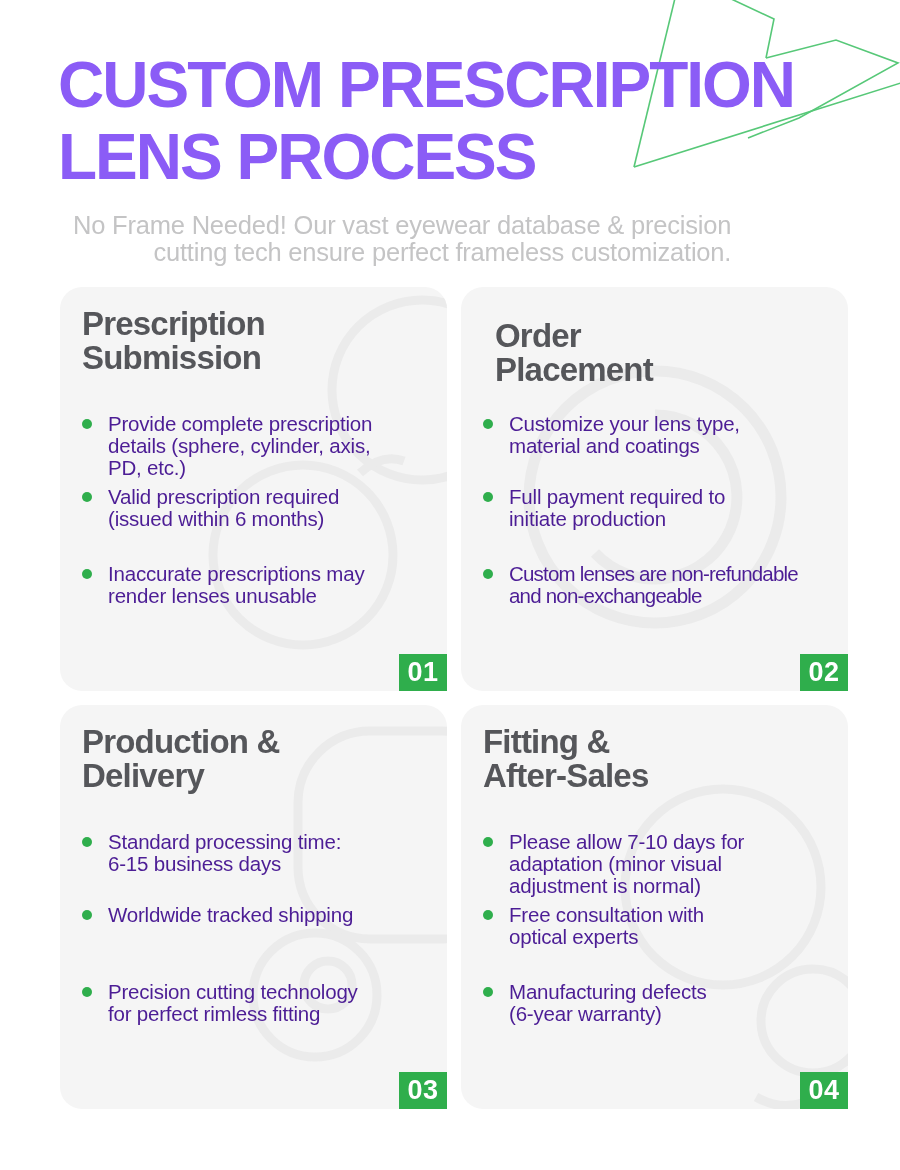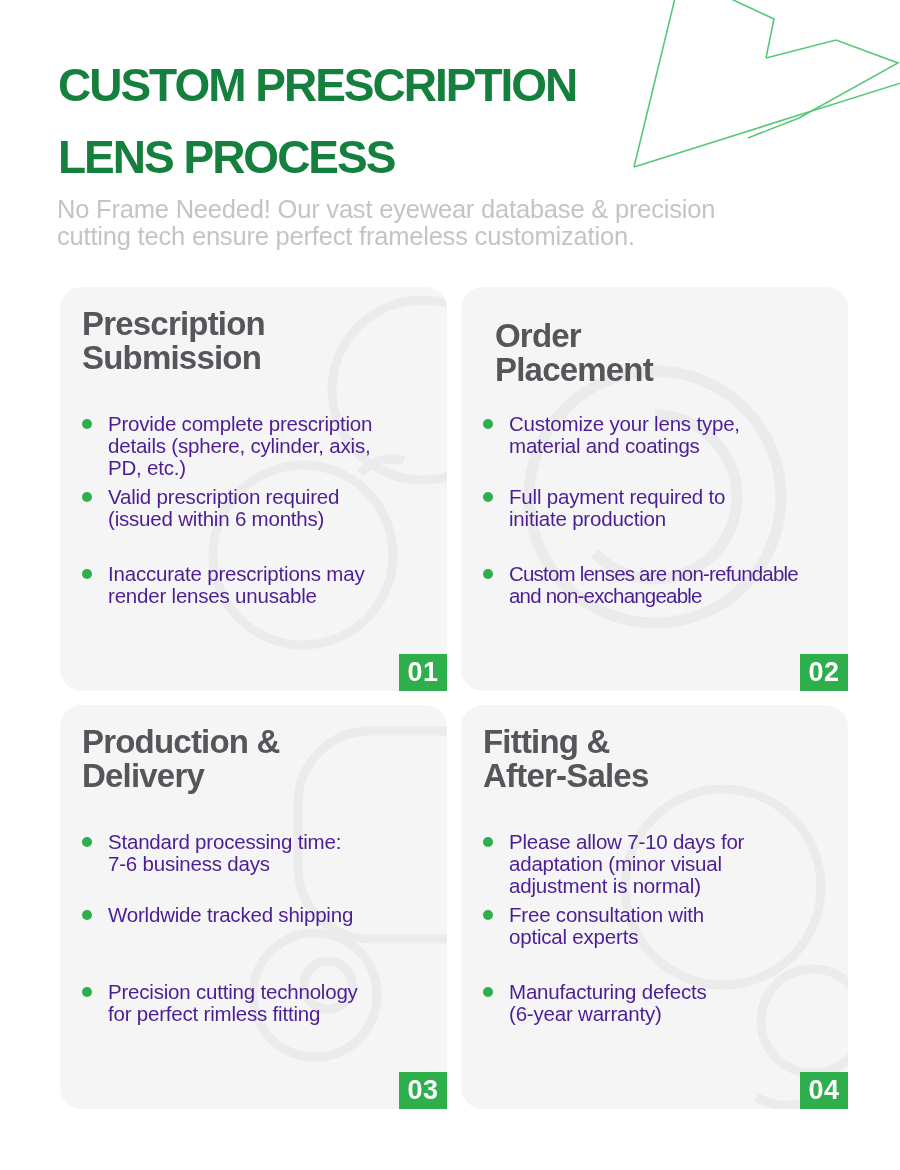--- a/index.html
+++ b/index.html
@@ -6,21 +6,21 @@
   .page{
     position:relative;width:900px;height:1170px;background:#ffffff;
     font-family:"Liberation Sans","DejaVu Sans",sans-serif;overflow:hidden;
   }
   .pre{white-space:pre-line;}
   
   .deco{position:absolute;left:0;top:0;width:900px;height:210px;z-index:0;}
   
   .main-title{
     position:absolute;left:58px;top:49px;z-index:1;
-    font-size:46px;line-height:72px;font-weight:bold;color:#15803d;
+    font-size:64px;line-height:72px;font-weight:bold;color:#8b5cf6;
     letter-spacing:-2px;
   }
   .subtitle{
     position:absolute;left:57px;top:196px;z-index:1;
     font-size:25.5px;line-height:27px;color:#c4c4c5;letter-spacing:-0.2px;
   }
   
   .cards{
     position:absolute;left:60px;top:287px;
     display:grid;grid-template-columns:387px 387px;grid-template-rows:404px 404px;
@@ -58,21 +58,21 @@
     <g fill="none" stroke="#57c878" stroke-width="1.6">
       <polyline points="677,-10 634,167"></polyline>
       <polyline points="712,-10 774,19 766,58"></polyline>
       <polyline points="766,58 836,40 898,63 799,118 748,138"></polyline>
       <polyline points="634,167 904,82"></polyline>
     </g>
   </svg>
 
   <h1 class="main-title pre" style="margin:0;">CUSTOM PRESCRIPTION
 LENS PROCESS</h1>
-  <p class="subtitle pre" style="margin:0;">No Frame Needed! Our vast eyewear database &amp; precision
+  <p class="subtitle pre" style="margin:16px;text-align:right;">No Frame Needed! Our vast eyewear database &amp; precision
 cutting tech ensure perfect frameless customization.</p>
 
   <div class="cards">
 
     <section class="card card-1">
       <div class="wm">
         <svg width="387" height="404">
           <g fill="none" stroke="#ebebeb" stroke-width="9">
             <circle cx="362" cy="103" r="90"></circle>
             <circle cx="243" cy="268" r="90"></circle>
@@ -138,21 +138,21 @@
             <circle cx="255" cy="290" r="62"></circle>
             <circle cx="268" cy="280" r="24"></circle>
           </g>
         </svg>
       </div>
       <h2 class="card-title pre" style="margin:0;">Production &amp;
 Delivery</h2>
       <div class="bullet b1">
         <span class="dot"></span>
         <span class="bullet-text pre">Standard processing time:
-7-6 business days</span>
+6-15 business days</span>
       </div>
       <div class="bullet b2">
         <span class="dot"></span>
         <span class="bullet-text pre">Worldwide tracked shipping</span>
       </div>
       <div class="bullet b3">
         <span class="dot"></span>
         <span class="bullet-text pre">Precision cutting technology
 for perfect rimless fitting</span>
       </div>

